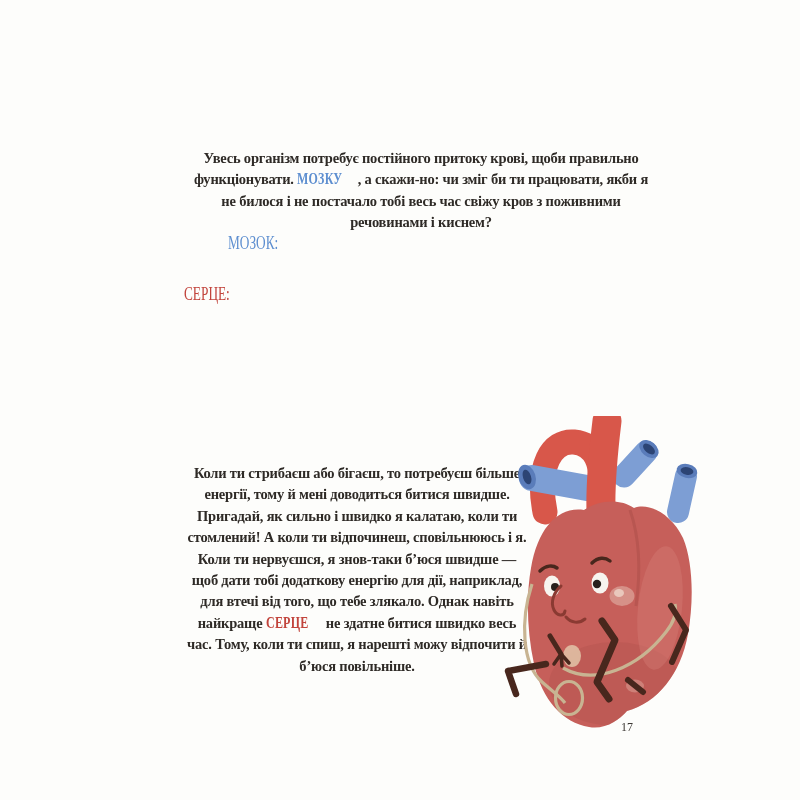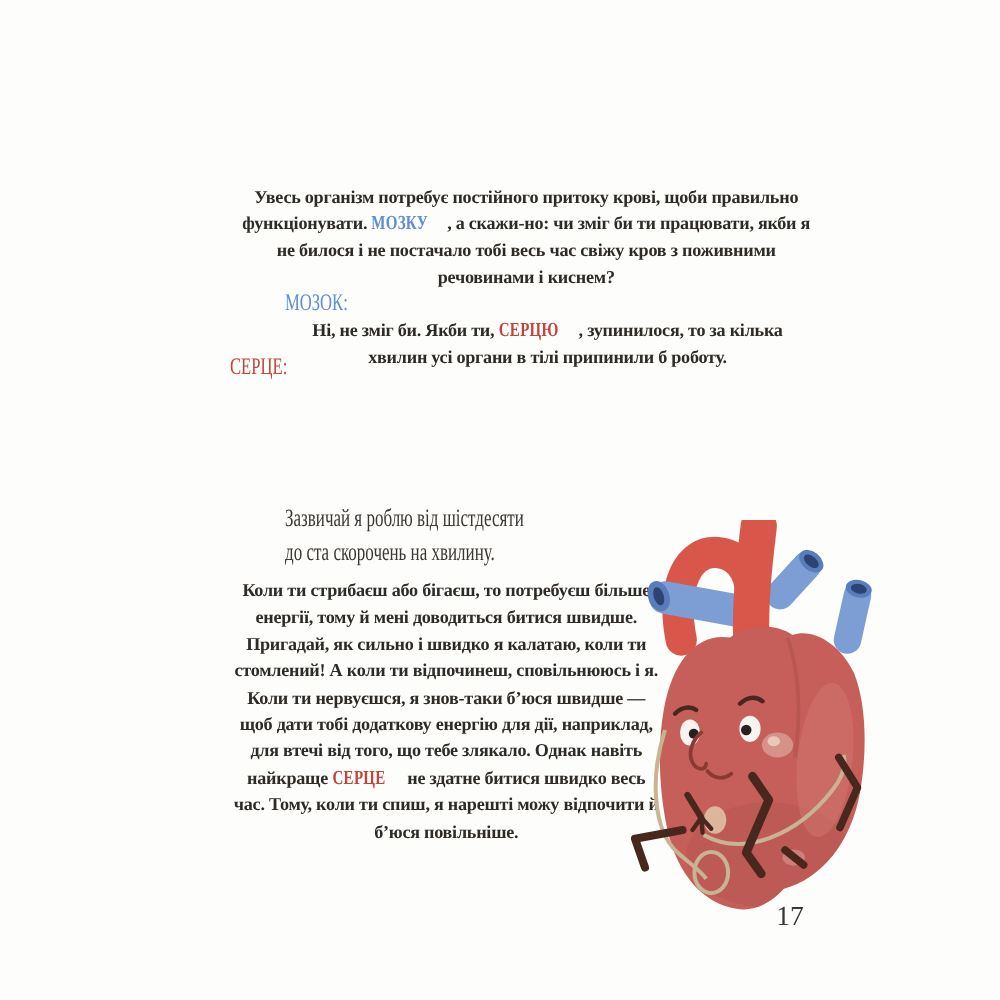--- a/index.html
+++ b/index.html
@@ -30,45 +30,40 @@
   .hand-inline{
     font-family:cursive;display:inline-block;font-size:16px;line-height:1;
     transform:scaleX(.75);transform-origin:left center;letter-spacing:.3px;
   }
   .hand-brain{color:var(--brain);}
   .hand-heart{color:var(--heart);}
   .abs{position:absolute;}
   .speech p{position:static;}
   .page-number{
     position:absolute;left:621px;top:720px;
-    font-size:22px;color:#3b3733;font-weight:400;
+    font-size:12px;color:#3b3733;font-weight:400;
   }
   .heart-art{position:absolute;left:500px;top:416px;width:200px;height:320px;}
 </style>
 </head>
 <body>
 
 <div class="page">
 
 
   <p class="body-text" style="left:185px;top:147px;width:470px;"><span>Увесь організм потребує постійного притоку крові, щоби правильно функціонувати. </span><span class="hand-inline hand-brain">МОЗКУ</span><span>, а скажи-но: чи зміг би ти працювати, якби я не билося і не постачало тобі весь час свіжу кров з поживними речовинами і киснем?</span></p>
 
   <div class="abs speech" style="left:228px;top:232px;width:420px;">
     <div class="speaker-label label-brain">МОЗОК:</div>
-    <p class="body-text" style="position:static;"><span>Ні, не зміг би. Якби ти, </span><span class="hand-inline hand-heart">СЕРЦЮ</span><span>, зупинилося, то за кілька хвилин усі органи в тілі припинили б роботу.</span></p>
   </div>
 
   <div class="abs speech" style="left:184px;top:283px;width:465px;">
     <div class="speaker-label label-heart">СЕРЦЕ:</div>
   </div>
 
-  <div class="abs" style="left:228px;top:402px;">
-    <div class="quote-line">Зазвичай я роблю від шістдесяти</div>
-    <div class="quote-line">до ста скорочень на хвилину.</div>
-  </div>
 
   <p class="body-text" style="left:185px;top:462px;width:342px;"><span>Коли ти стрибаєш або бігаєш, то потребуєш більше енергії, тому й мені доводиться битися швидше. Пригадай, як сильно і швидко я калатаю, коли ти стомлений! А коли ти відпочинеш, сповільнююсь і я. Коли ти нервуєшся, я знов-таки б’юся швидше — щоб дати тобі додаткову енергію для дії, наприклад, для втечі від того, що тебе злякало. Однак навіть найкраще </span><span class="hand-inline hand-heart">СЕРЦЕ</span><span> не здатне битися швидко весь час. Тому, коли ти спиш, я нарешті можу відпочити й б’юся повільніше.</span></p>
 
   <svg class="heart-art" viewBox="0 0 200 320" aria-hidden="true">
     <defs>
       <clipPath id="bodyClip">
         <path d="M84,94 C58,90 38,112 31,152 C26,180 27,216 34,248 C42,284 63,307 89,311 C105,314 119,304 127,295 C157,287 181,258 188,218 C194,184 193,146 183,122 C172,99 150,86 134,92 C120,82 98,84 84,94 Z"></path>
       </clipPath>
     </defs>
 

